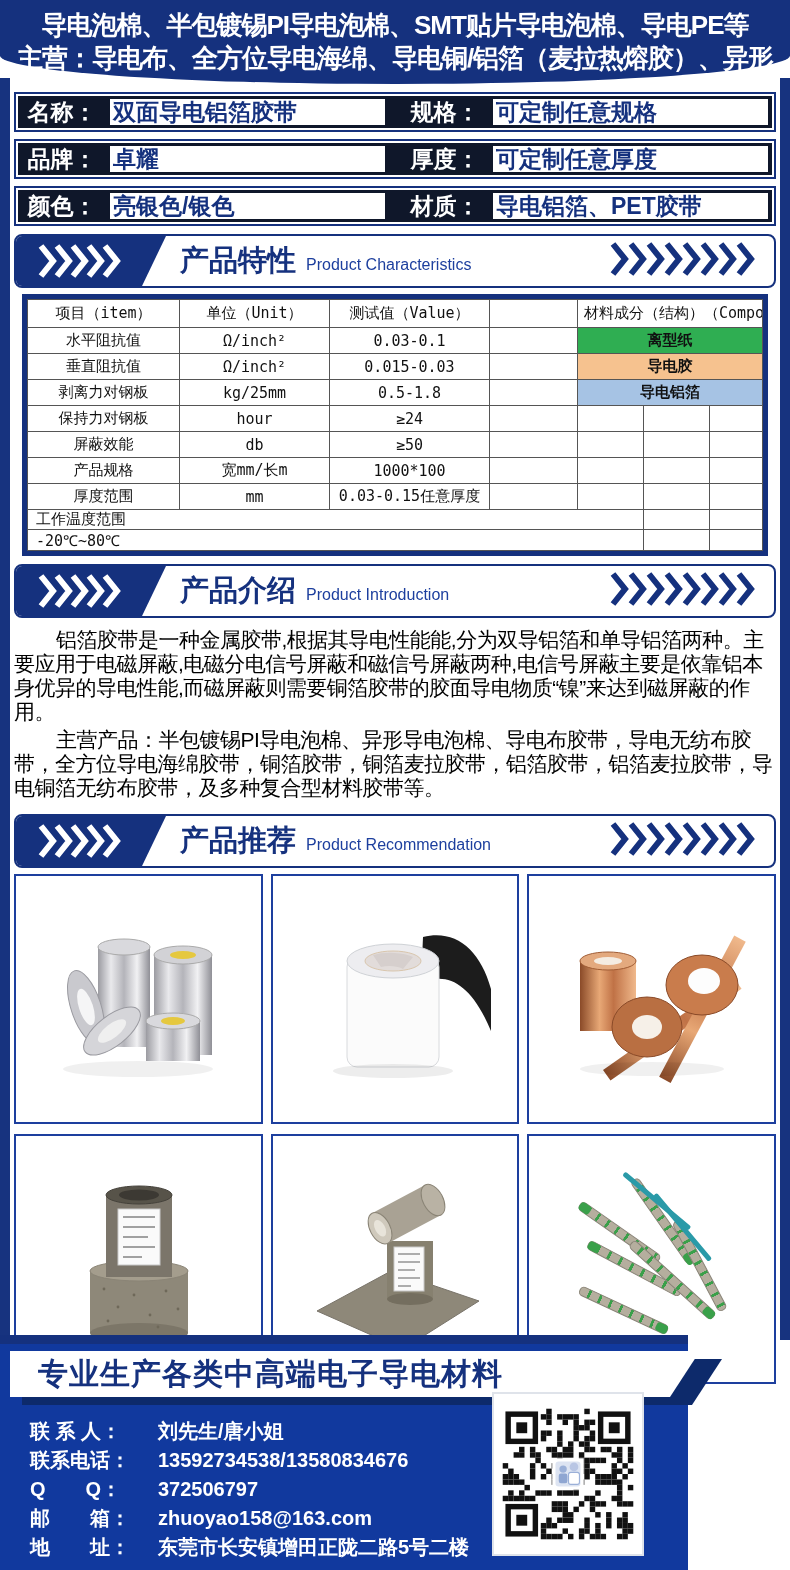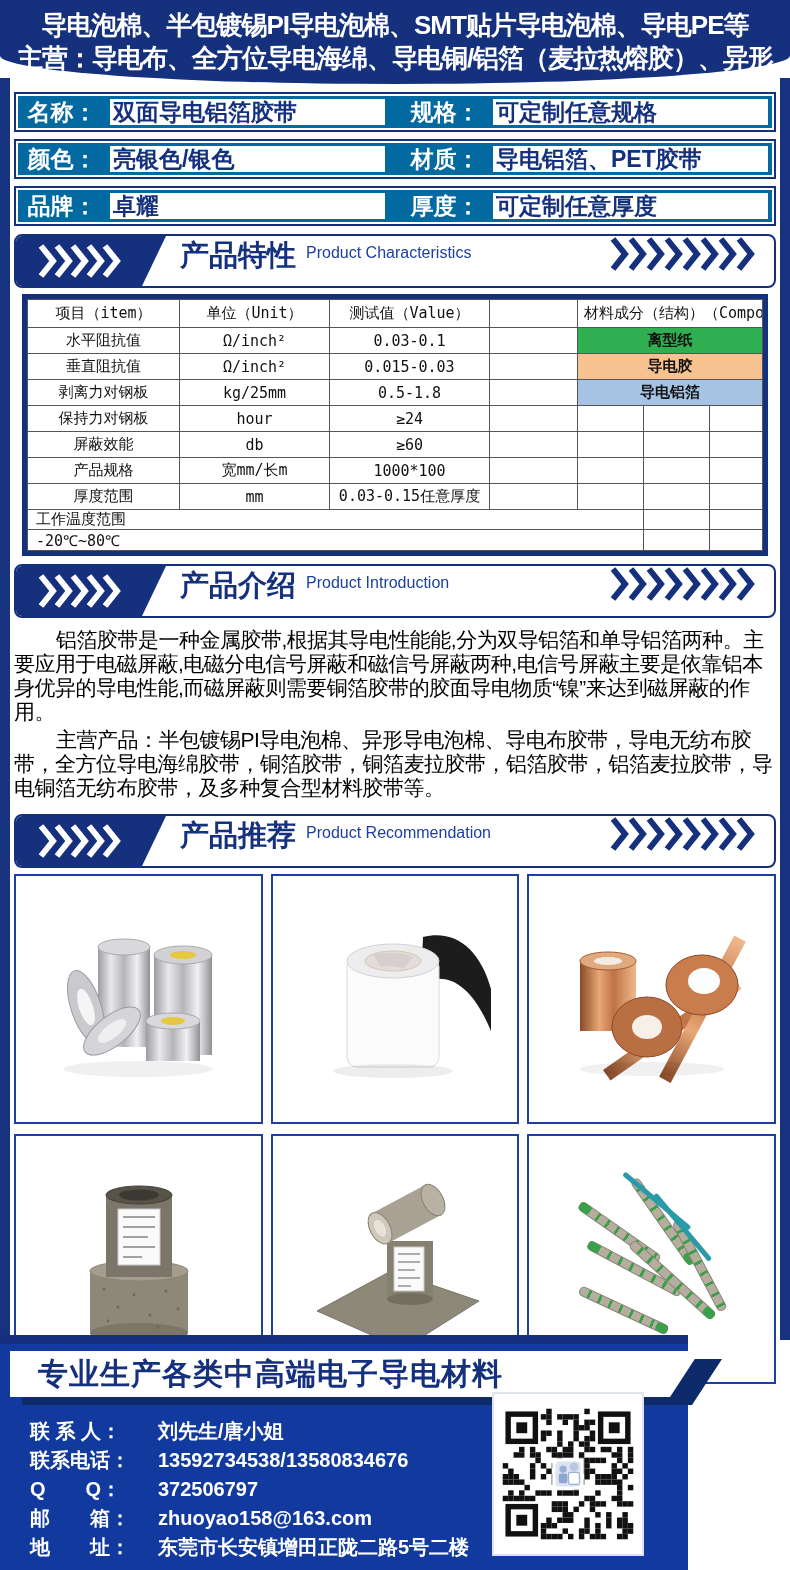--- a/index.html
+++ b/index.html
@@ -12,27 +12,27 @@
 
   
   .header { position:relative; width:100%; height:84px; background:#15317e;
             border-bottom-left-radius:50% 34%; border-bottom-right-radius:50% 34%;
             color:#fff; text-align:center; padding-top:9px; z-index:2; }
   .header div { font-size:26px; font-weight:bold; line-height:33px; letter-spacing:-1px; }
 
   
   .specs { margin:8px 14px 0; }
   .spec-row { background:#15317e; padding:2px; margin-bottom:7px; }
-  .spec-inner { border:2px solid #fff; background:#0369a1; display:flex; align-items:stretch; height:36px; }
+  .spec-inner { border:2px solid #fff; background:#0f172a; display:flex; align-items:stretch; height:36px; }
   .spec-label { width:88px; color:#fff; font-weight:bold; font-size:23px; display:flex; align-items:center; justify-content:center; }
   .spec-value { flex:1; background:#fff; color:#15317e; font-weight:bold; font-size:23px; margin:3px 4px; display:flex; align-items:center; padding-left:3px; }
   .spec-gap { width:12px; }
 
   
-  .banner { position:relative; margin:8px 14px 6px; height:54px; background:#fff; border:2px solid #15317e; border-radius:8px; display:flex; overflow:hidden; }
+  .banner { position:relative; margin:8px 14px 6px; height:54px; background:#fff; border:2px solid #15317e; border-radius:8px; display:flex; align-items:center; overflow:hidden; }
   .banner .chev-block { width:150px; height:100%; background:#15317e; clip-path:polygon(0 0,100% 0,calc(100% - 24px) 100%,0 100%); display:flex; align-items:center; padding-left:22px; flex:none; }
   .banner .title { color:#15317e; font-size:29px; font-weight:bold; margin-left:14px; white-space:nowrap; }
   .banner .subtitle { color:#1d3f9e; font-size:16px; margin-left:10px; margin-top:8px; white-space:nowrap; }
   .banner .chev-right { margin-left:auto; margin-right:14px; flex:none; }
 
   
   .table-wrap { margin:0 22px; border:5px solid #15317e; background:#fff; }
   table { width:100%; border-collapse:collapse; table-layout:fixed; font-family:"DejaVu Sans Mono","Liberation Mono",monospace; }
   td { border:1px solid #555; font-size:15px; color:#111; text-align:center; padding:0 2px; overflow:hidden; white-space:nowrap; }
   tr.rh { height:26px; } tr.rh-hdr { height:28px; } tr.rh-sm { height:17px; }
@@ -84,34 +84,34 @@
       <div class="spec-inner">
         <div class="spec-label">名称：</div>
         <div class="spec-value">双面导电铝箔胶带</div>
         <div class="spec-gap"></div>
         <div class="spec-label">规格：</div>
         <div class="spec-value">可定制任意规格</div>
       </div>
     </div>
     <div class="spec-row">
       <div class="spec-inner">
+        <div class="spec-label">品牌：</div>
+        <div class="spec-value">卓耀</div>
+        <div class="spec-gap"></div>
+        <div class="spec-label">厚度：</div>
+        <div class="spec-value">可定制任意厚度</div>
+      </div>
+    </div>
+    <div class="spec-row">
+      <div class="spec-inner">
         <div class="spec-label">颜色：</div>
         <div class="spec-value">亮银色/银色</div>
         <div class="spec-gap"></div>
         <div class="spec-label">材质：</div>
         <div class="spec-value">导电铝箔、PET胶带</div>
-      </div>
-    </div>
-    <div class="spec-row">
-      <div class="spec-inner">
-        <div class="spec-label">品牌：</div>
-        <div class="spec-value">卓耀</div>
-        <div class="spec-gap"></div>
-        <div class="spec-label">厚度：</div>
-        <div class="spec-value">可定制任意厚度</div>
       </div>
     </div>
   </div>
 
   <div class="banner">
     <div class="chev-block">
       <svg width="86" height="36" viewBox="0 0 86 36">
         <g stroke="#ffffff" stroke-width="6" fill="none">
           <path d="M3 3 L15 18 L3 33"></path>
             <path d="M19 3 L31 18 L19 33"></path>
@@ -184,21 +184,21 @@
         <td>hour</td>
         <td>≥24</td>
         <td></td>
             <td></td>
             <td></td>
             <td></td>
       </tr>
       <tr class="rh">
         <td>屏蔽效能</td>
         <td>db</td>
-        <td>≥60</td>
+        <td>≥50</td>
         <td></td>
             <td></td>
             <td></td>
             <td></td>
       </tr>
       <tr class="rh">
         <td>产品规格</td>
         <td>宽mm/长m</td>
         <td>1000*100</td>
         <td></td>

